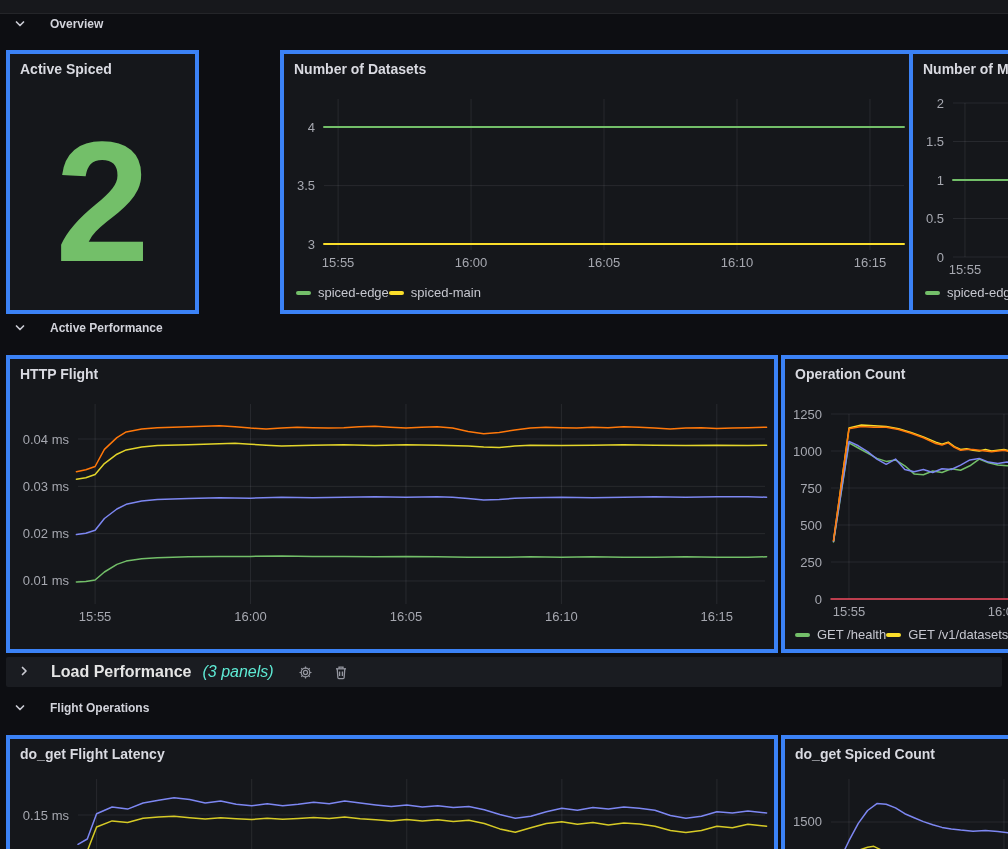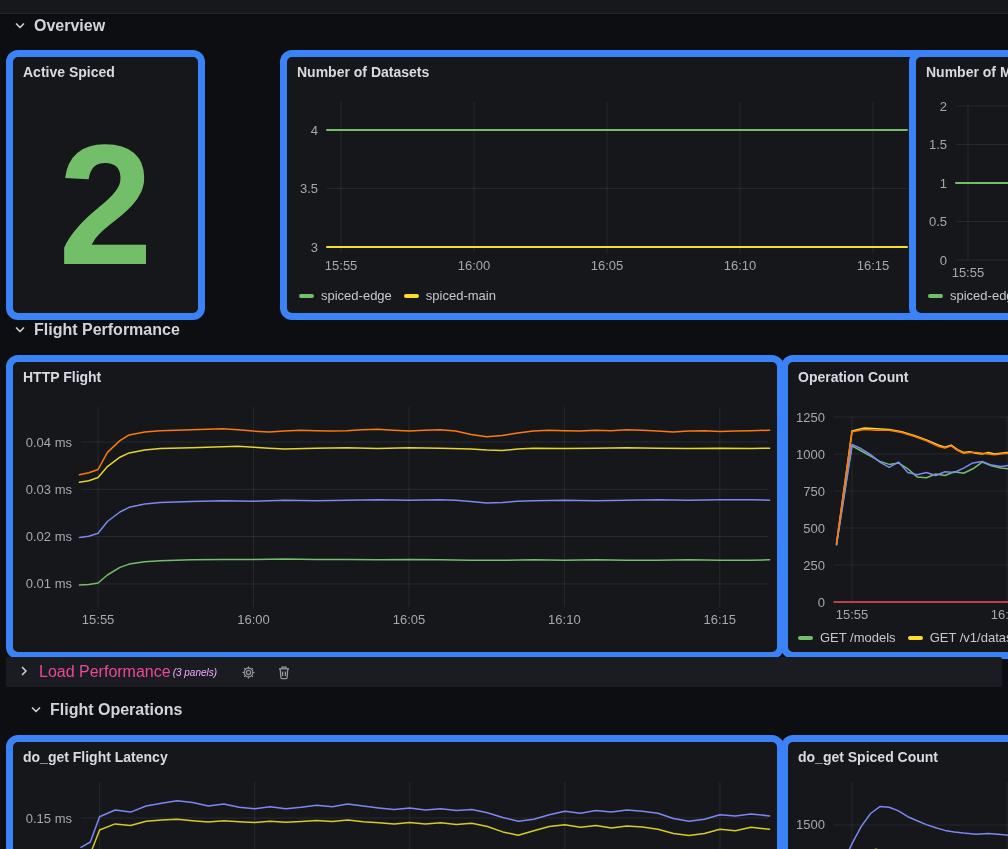--- a/index.html
+++ b/index.html
@@ -2,34 +2,34 @@
 <html><head>
 <meta charset="utf-8">
 <style>
   html,body{margin:0;padding:0}
   body{
     width:1008px;height:849px;overflow:hidden;position:relative;
     background:#0d0e12;font-family:"Liberation Sans",sans-serif;
     -webkit-font-smoothing:antialiased;
   }
   .topbar{position:absolute;left:0;top:0;width:1008px;height:13px;background:#17181c;border-bottom:1px solid #242529}
-  .section-header{position:absolute;display:flex;align-items:center;gap:8px;color:#d2d3db;font-size:16px;font-weight:700;cursor:pointer}
+  .section-header{position:absolute;display:flex;align-items:center;gap:24px;color:#d2d3db;font-size:12px;font-weight:700;cursor:pointer}
   .section-header .chev{display:flex;align-items:center}
-  .panel{position:absolute;background:#15171b;border:7px solid #3b82f6;border-radius:12px;overflow:hidden}
+  .panel{position:absolute;background:#15171b;border:4px solid #3b82f6;border-radius:0;overflow:hidden}
   .panel-title{position:absolute;left:10px;top:7px;font-size:14px;font-weight:700;color:#d9dae1;white-space:nowrap;z-index:2;cursor:pointer}
   .chart{position:absolute;left:0;top:0;right:0;bottom:0}
-  .legend{position:absolute;display:flex;gap:12px;align-items:flex-start;white-space:nowrap;z-index:2}
+  .legend{position:absolute;display:flex;align-items:flex-start;white-space:nowrap;z-index:2}
   .legend .li{display:flex;align-items:center;gap:7px;font-size:13px;color:#c6c7cf;cursor:pointer}
   .legend .sw{display:block;width:15px;height:4px;border-radius:2px}
   .stat-value{position:absolute;left:0;right:0;top:48px;height:200px;display:flex;align-items:center;justify-content:center;
     font-size:170px;font-weight:700;line-height:1}
   .collapsed-row{position:absolute;left:6px;top:657px;width:996px;height:30px;background:#1a1c21;border-radius:2px;
     display:flex;align-items:center;padding-left:12px;box-sizing:border-box;cursor:pointer}
-  .collapsed-row .rowtitle{color:#ec4899;font-size:16px;font-weight:400;margin-left:9px}
-  .collapsed-row .rowcount{color:#f0abfc;font-size:10px;font-style:italic;margin-left:2px}
+  .collapsed-row .rowtitle{color:#e5e5e5;font-size:16px;font-weight:700;margin-left:21px}
+  .collapsed-row .rowcount{color:#5eead4;font-size:16px;font-style:italic;margin-left:11px}
   .rowicon{margin-left:24px;display:flex;align-items:center;cursor:pointer}
   svg text{font-family:"Liberation Sans",sans-serif}
 </style>
 </head>
 <body>
 
 <div class="topbar"></div>
 
 <div class="section-header" style="left:14px;top:17px">
   <span class="chev">
@@ -103,21 +103,21 @@
       </span>
     </div>
 </div>
 
 <div class="section-header" style="left:14px;top:321px">
   <span class="chev">
     <svg width="12" height="12" viewBox="0 0 12 12">
         <polyline points="2.5,4 6,7.5 9.5,4" fill="none" stroke="#c9cad2" stroke-width="1.7" stroke-linecap="round" stroke-linejoin="round"></polyline>
       </svg>
   </span>
-  <span>Flight Performance</span>
+  <span>Active Performance</span>
 </div>
 
 <div class="panel" style="left:6px;top:355px;width:764px;height:290px">
   <div class="panel-title">HTTP Flight</div>
   <div class="chart"><svg width="764" height="290">
         <line x1="85.0972850678733" y1="45" x2="85.0972850678733" y2="245" stroke="rgba(204,204,220,0.10)" stroke-width="1"></line>
         <text x="85.0972850678733" y="262" text-anchor="middle" fill="#a6a8b0" font-size="13px">15:55</text>
         <line x1="240.52714932126696" y1="45" x2="240.52714932126696" y2="245" stroke="rgba(204,204,220,0.10)" stroke-width="1"></line>
         <text x="240.52714932126696" y="262" text-anchor="middle" fill="#a6a8b0" font-size="13px">16:00</text>
         <line x1="395.95701357466066" y1="45" x2="395.95701357466066" y2="245" stroke="rgba(204,204,220,0.10)" stroke-width="1"></line>
@@ -162,21 +162,21 @@
         <text x="37" y="59.5" text-anchor="end" fill="#a6a8b0" font-size="13px">1250</text>
         <polyline points="48.5,183.0 64.0,83.9 73.3,89.0 82.6,94.2 91.9,99.4 101.2,102.4 110.5,100.9 119.8,106.8 129.1,114.9 138.4,115.7 147.7,112.0 157.0,113.5 166.3,109.8 175.6,111.2 184.9,106.8 194.2,100.1 203.5,103.8 212.8,106.1 222.1,106.8 234.5,107.5" fill="none" stroke="#73bf69" stroke-width="1.5" stroke-linejoin="round" stroke-linecap="round"></polyline>
         <polyline points="48.5,182.3 64.0,69.1 76.4,66.1 88.8,66.8 101.2,67.6 113.6,69.8 126.0,73.5 138.4,77.9 150.8,83.1 157.0,85.3 163.2,83.1 169.4,87.6 175.6,90.5 181.8,89.8 188.0,91.3 194.2,92.0 200.4,90.5 206.6,92.0 212.8,91.3 219.0,90.5 225.2,92.0 234.5,91.3" fill="none" stroke="#fade2a" stroke-width="1.5" stroke-linejoin="round" stroke-linecap="round"></polyline>
         <polyline points="48.5,182.3 64.0,82.4 73.3,86.8 82.6,92.7 91.9,100.1 101.2,105.3 110.5,100.1 119.8,110.5 129.1,112.7 138.4,110.5 147.7,113.5 157.0,109.8 166.3,110.5 175.6,106.1 184.9,100.9 194.2,99.4 203.5,103.1 212.8,104.6 222.1,103.1 234.5,105.3" fill="none" stroke="#7d87f2" stroke-width="1.5" stroke-linejoin="round" stroke-linecap="round"></polyline>
         <polyline points="48.5,181.5 64.0,69.8 76.4,67.6 88.8,68.3 101.2,68.3 113.6,70.5 126.0,74.2 138.4,78.7 150.8,84.6 157.0,86.1 163.2,83.9 169.4,88.3 175.6,91.3 181.8,90.5 188.0,90.5 194.2,91.3 200.4,92.0 206.6,92.7 212.8,92.0 219.0,91.3 225.2,92.7 234.5,92.0" fill="none" stroke="#ff780a" stroke-width="1.5" stroke-linejoin="round" stroke-linecap="round"></polyline>
         <polyline points="46.0,240.0 234.5,240.0" fill="none" stroke="#f2495c" stroke-width="1.5" stroke-linejoin="round" stroke-linecap="round"></polyline>
       </svg></div>
   <div class="legend" style="left:10px;top:268px">
       <span class="li">
         <i class="sw" style="background: rgb(115, 191, 105);"></i>
-        <span>GET /models</span>
+        <span>GET /health</span>
       </span>
       <span class="li">
         <i class="sw" style="background: rgb(250, 222, 42);"></i>
         <span>GET /v1/datasets</span>
       </span>
     </div>
 </div>
 
 <div class="collapsed-row">
   <span class="chev">
@@ -196,21 +196,21 @@
   <span class="rowicon" style="margin-left:21px">
     <svg width="14" height="15" viewBox="0 0 14 15" fill="none" stroke="#9597a0" stroke-width="1.3">
       <path d="M2 3.8h10"></path>
       <path d="M5 3.6V2.2h4v1.4"></path>
       <path d="M3.2 3.8l.7 9a1 1 0 0 0 1 .9h4.2a1 1 0 0 0 1-.9l.7-9"></path>
       <path d="M5.6 6.4v4.6M8.4 6.4v4.6"></path>
     </svg>
   </span>
 </div>
 
-<div class="section-header" style="left:30px;top:701px">
+<div class="section-header" style="left:14px;top:701px">
   <span class="chev">
     <svg width="12" height="12" viewBox="0 0 12 12">
         <polyline points="2.5,4 6,7.5 9.5,4" fill="none" stroke="#c9cad2" stroke-width="1.7" stroke-linecap="round" stroke-linejoin="round"></polyline>
       </svg>
   </span>
   <span>Flight Operations</span>
 </div>
 
 <div class="panel" style="left:6px;top:735px;width:764px;height:120px">
   <div class="panel-title">do_get Flight Latency</div>

